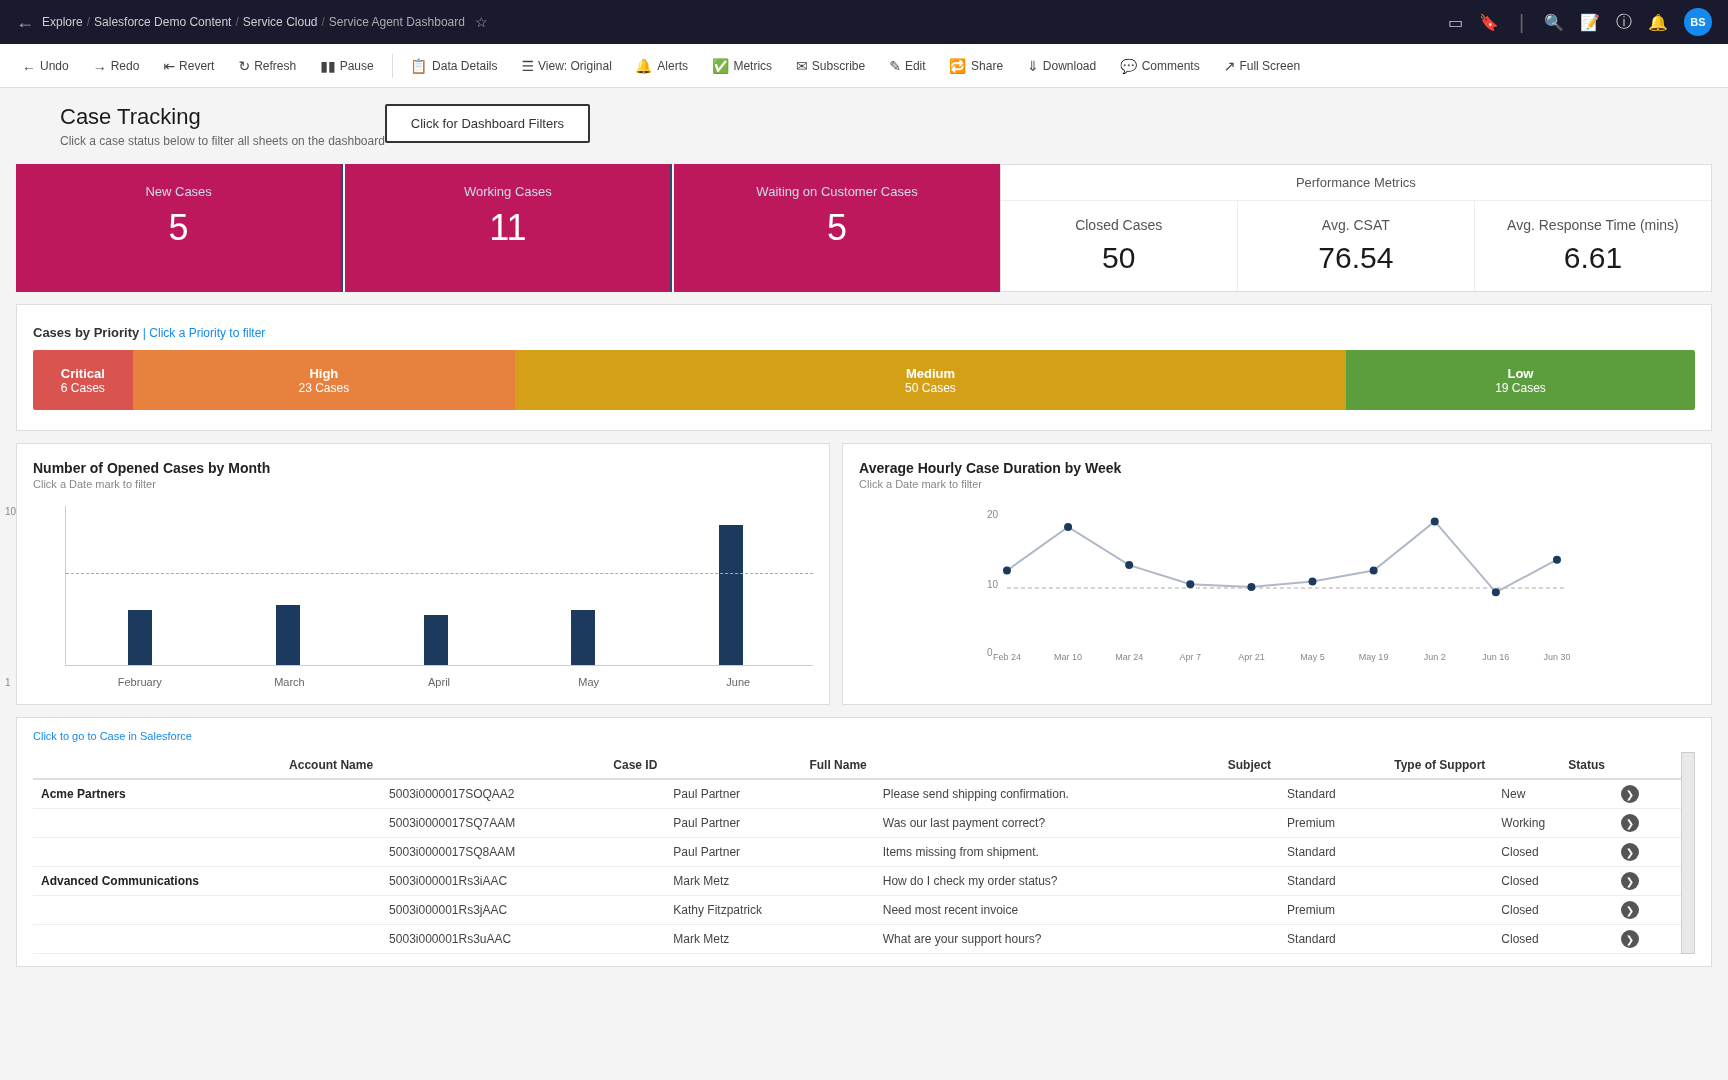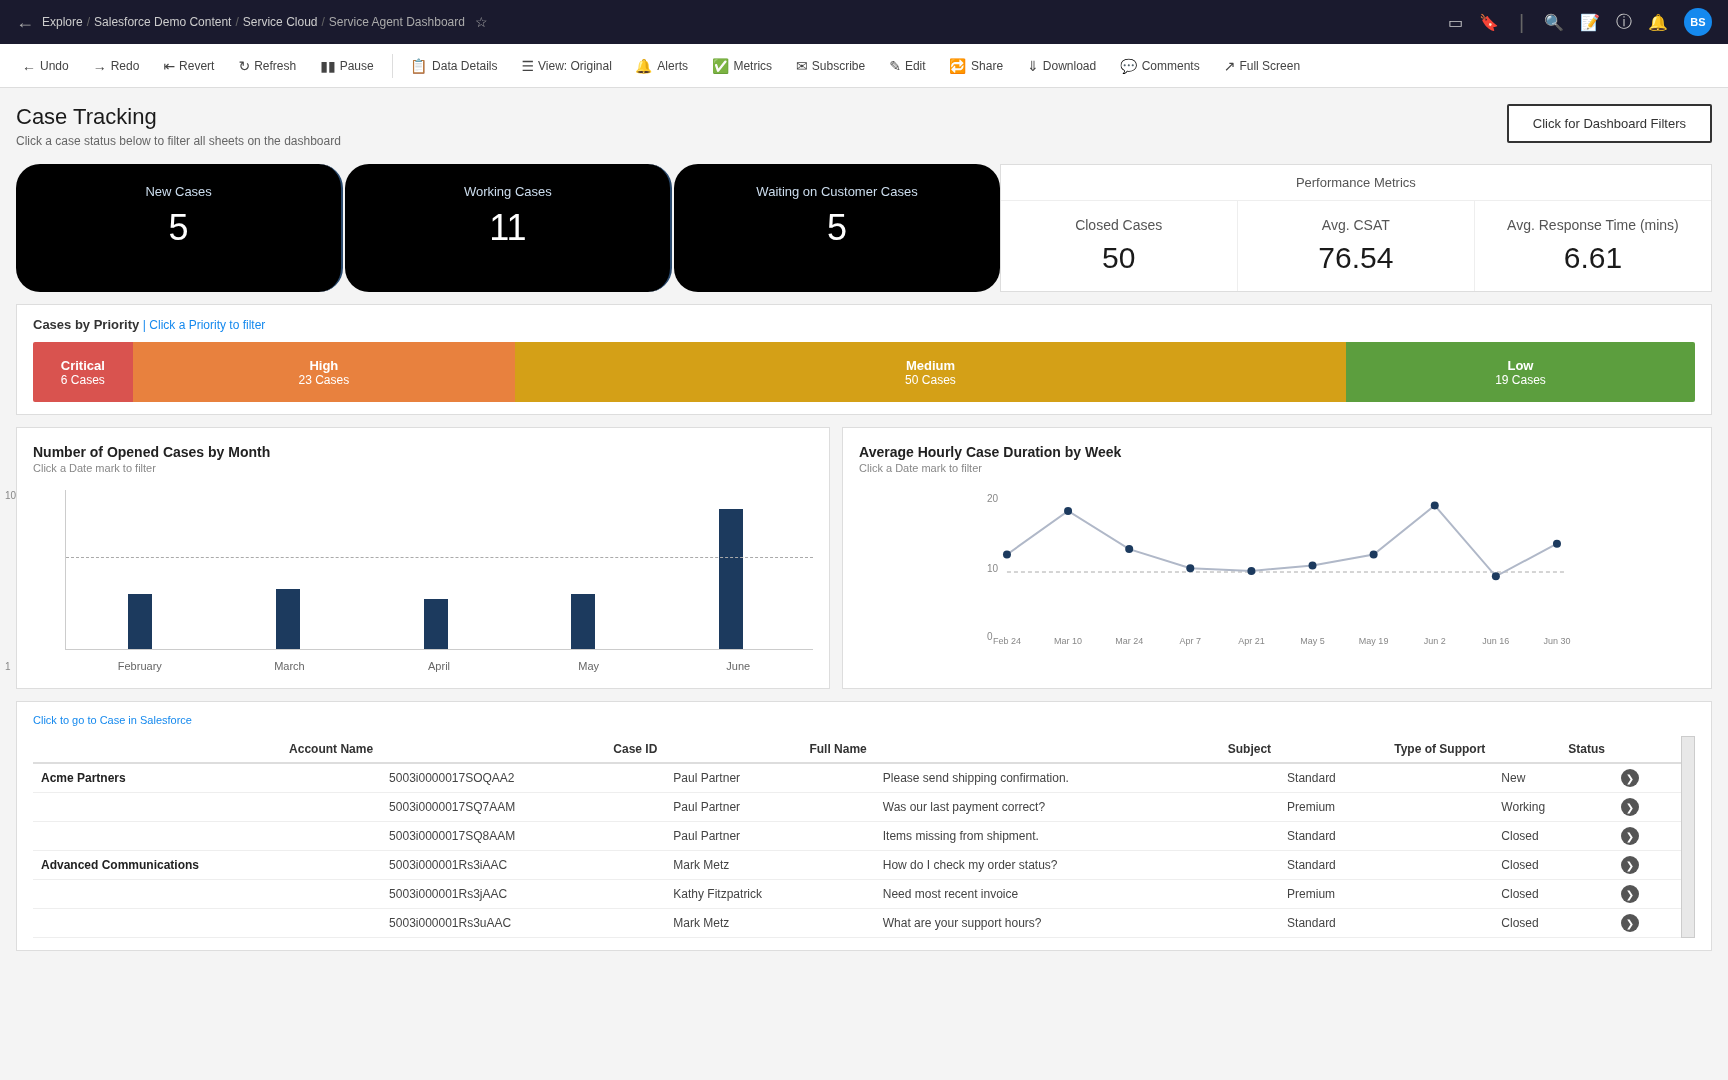--- a/index.html
+++ b/index.html
@@ -48,43 +48,43 @@
     .main-content {
       padding: 16px 16px;
       background: #f4f4f4;
       min-height: calc(1080px - 88px);
     }
 
     
     .dashboard-header {
       display: flex;
       align-items: flex-start;
-      justify-content: space-between;
       margin-bottom: 16px;
+      margin-left: 44px;
     }
     .dashboard-title { font-size: 22px; font-weight: 300; color: #1a1a1a; }
     .dashboard-subtitle { font-size: 12px; color: #666; margin-top: 4px; }
     .filter-btn {
       border: 2px solid #333;
       background: #fff;
       padding: 10px 24px;
       font-size: 13px;
       cursor: pointer;
       border-radius: 2px;
       color: #333;
       min-width: 200px;
       text-align: center;
     }
     .kpi-card {
       flex: 1;
       padding: 20px 16px;
       text-align: center;
       cursor: pointer;
     }
-    .kpi-card.dark { background: #000000; color: white; border-radius: 24px; }
+    .kpi-card.dark { background: #be185d; color: white; }
     .kpi-card.dark .kpi-label { font-size: 13px; color: #cde; margin-bottom: 8px; }
     .kpi-card.dark .kpi-value { font-size: 36px; font-weight: 300; color: white; }
 
     .perf-metrics-section {
       flex: 1;
       background: #fff;
       border: 1px solid #ddd;
     }
     .perf-metrics-title {
       text-align: center;
@@ -103,21 +103,21 @@
       border-right: 1px solid #eee;
     }
     .perf-metric-card:last-child { border-right: none; }
     .perf-metric-label { font-size: 14px; color: #555; margin-bottom: 8px; }
     .perf-metric-value { font-size: 30px; font-weight: 300; color: #1a1a1a; }
 
     
     .priority-section {
       background: #fff;
       border: 1px solid #ddd;
-      padding: 12px 16px;
+      padding: 20px 16px;
       margin-bottom: 12px;
     }
     .priority-header { font-size: 13px; color: #333; margin-bottom: 10px; }
     .priority-header strong { font-weight: 600; }
     .priority-header .filter-hint { color: #1589ee; font-weight: normal; font-size: 12px; }
     .priority-bar { display: flex; height: 60px; border-radius: 2px; overflow: hidden; cursor: pointer; }
     .priority-segment {
       display: flex; flex-direction: column;
       align-items: center; justify-content: center;
       color: white; font-size: 12px; font-weight: 600;

